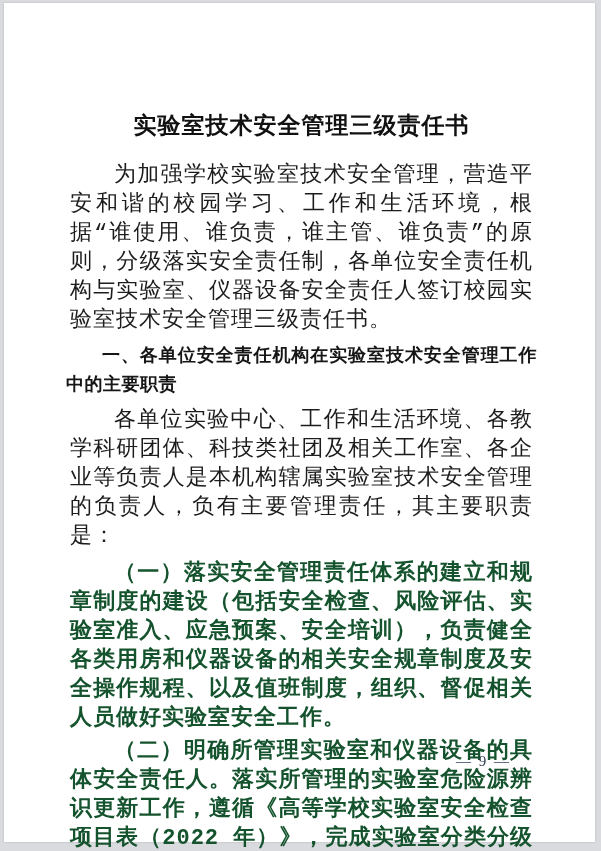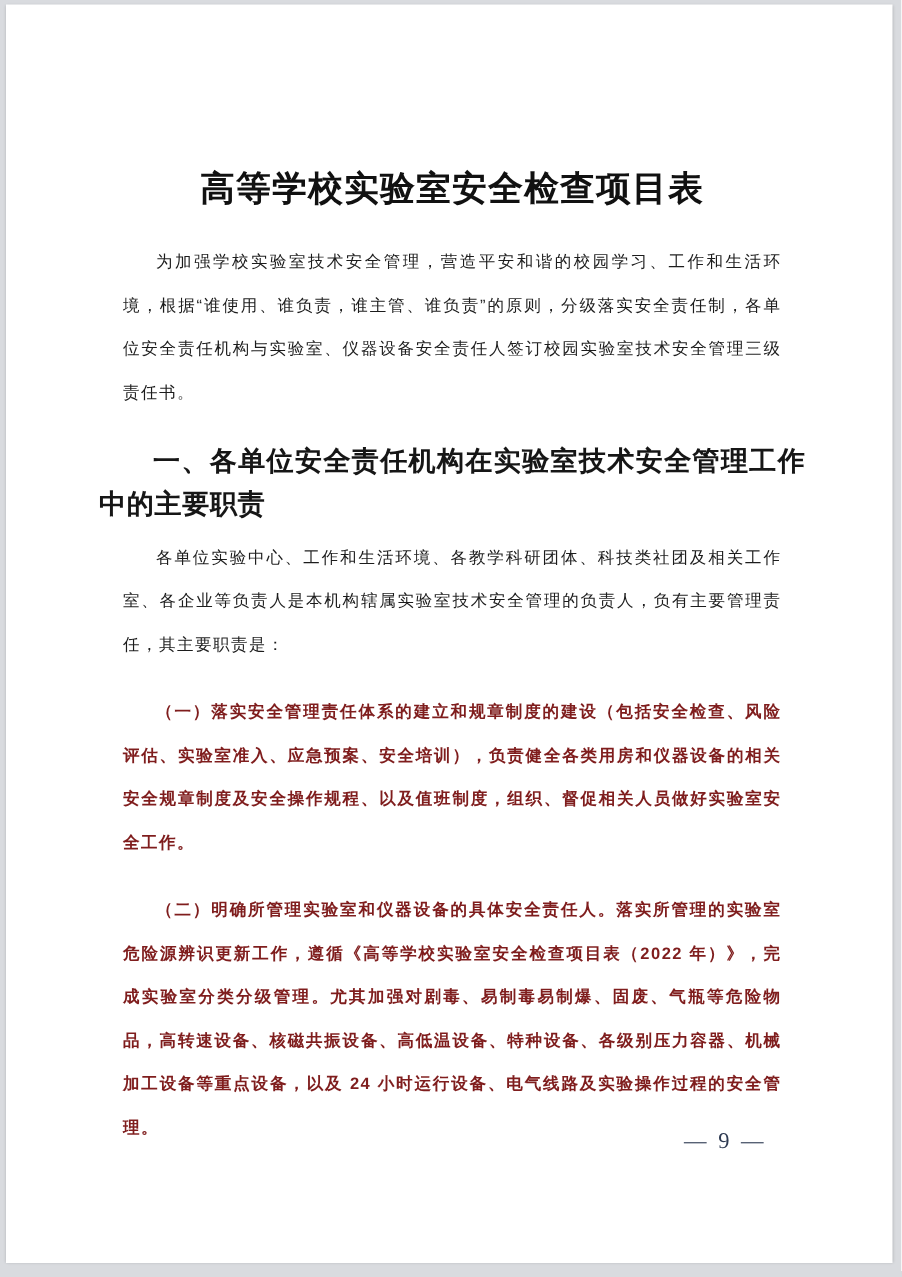--- a/index.html
+++ b/index.html
@@ -32,64 +32,64 @@
     margin: 104px 0 0 0;
     text-align: center;
     font-size: 23px;
     line-height: 38px;
     font-weight: bold;
     letter-spacing: 1px;
     color: #111;
     font-family: "Liberation Serif", "DejaVu Serif", serif;
   }
   p.body-par {
-    margin: 16px;
-    font-size: 11px;
+    margin: 4px;
+    font-size: 22px;
     line-height: 29px;
     letter-spacing: 1px;
     text-align: justify;
     text-indent: 2em;
-    font-family: Liberation Sans, sans-serif;
+    font-family: Liberation Mono, monospace;
   }
   p.intro { margin-top: 16px; }
   h2.section-heading {
     margin: 6px 0 0 0;
     font-size: 18px;
     line-height: 29px;
     letter-spacing: 0.5px;
     font-weight: 700;
     text-align: justify;
     text-indent: 2em;
     color: #161616;
     font-family: "Liberation Sans", "DejaVu Sans", sans-serif;
   }
   p.section-intro { margin-top: 7px; }
   p.item-bold {
     font-weight: 700;
-    color: #7f1d1d;
+    color: #14532d;
   }
   p.item-1 { margin-top: 8px; }
   p.item-2 { margin-top: 0; }
   .page-number {
     position: absolute;
     top: 750px;
     right: 84px;
     font-size: 15px;
     letter-spacing: 2px;
     color: #2e3a52;
     font-family: "Liberation Serif", "DejaVu Serif", serif;
   }
 </style>
 </head>
 <body>
 
 <div class="viewport">
   <div class="page">
     <div class="content">
-      <h1 class="doc-title">高等学校实验室安全检查项目表</h1>
+      <h1 class="doc-title">实验室技术安全管理三级责任书</h1>
 
       <p class="body-par intro">为加强学校实验室技术安全管理，营造平安和谐的校园学习、工作和生活环境，根据“谁使用、谁负责，谁主管、谁负责”的原则，分级落实安全责任制，各单位安全责任机构与实验室、仪器设备安全责任人签订校园实验室技术安全管理三级责任书。</p>
 
       <h2 class="section-heading">一、各单位安全责任机构在实验室技术安全管理工作中的主要职责</h2>
 
       <p class="body-par section-intro">各单位实验中心、工作和生活环境、各教学科研团体、科技类社团及相关工作室、各企业等负责人是本机构辖属实验室技术安全管理的负责人，负有主要管理责任，其主要职责是：</p>
 
       <p class="body-par item-bold item-1">（一）落实安全管理责任体系的建立和规章制度的建设（包括安全检查、风险评估、实验室准入、应急预案、安全培训），负责健全各类用房和仪器设备的相关安全规章制度及安全操作规程、以及值班制度，组织、督促相关人员做好实验室安全工作。</p>
 
       <p class="body-par item-bold item-2">（二）明确所管理实验室和仪器设备的具体安全责任人。落实所管理的实验室危险源辨识更新工作，遵循《高等学校实验室安全检查项目表（2022 年）》，完成实验室分类分级管理。尤其加强对剧毒、易制毒易制爆、固废、气瓶等危险物品，高转速设备、核磁共振设备、高低温设备、特种设备、各级别压力容器、机械加工设备等重点设备，以及 24 小时运行设备、电气线路及实验操作过程的安全管理。</p>

